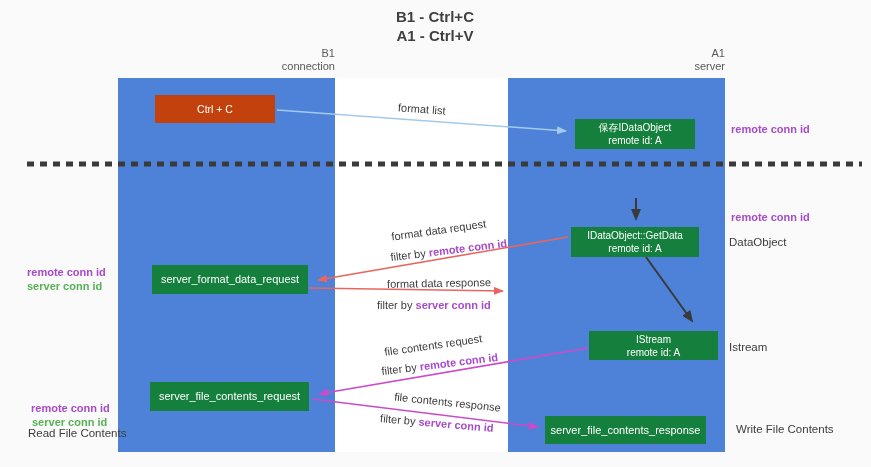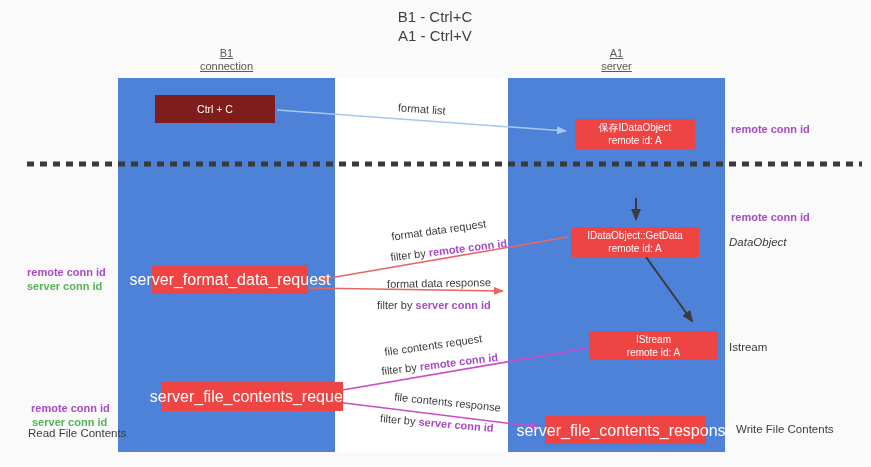--- a/index.html
+++ b/index.html
@@ -7,31 +7,31 @@
     position:relative;width:871px;height:467px;overflow:hidden;
     background:#fafafa;
     font-family:"Liberation Sans","DejaVu Sans",sans-serif;
     color:#3c3c3c;
   }
   .mid-band{position:absolute;left:335px;top:78px;width:173px;height:374px;background:#ffffff;z-index:0;}
   .lifeline{position:absolute;top:78px;width:217px;height:374px;background:#4d82d8;z-index:1;}
   .lifeline.left{left:118px;}
   .lifeline.right{left:508px;}
   .title{position:absolute;left:310px;top:7px;width:250px;text-align:center;
-         font-size:15px;line-height:19px;color:#3f3f3f;z-index:3;}
-  .col-header{position:absolute;top:47px;width:217px;text-align:center;
-              font-size:11px;line-height:13px;color:#595959;z-index:3;text-decoration:underline;}
+         font-size:15px;line-height:19px;color:#3f3f3f;z-index:3;font-weight:bold;}
+  .col-header{position:absolute;top:47px;width:217px;text-align:right;
+              font-size:11px;line-height:13px;color:#595959;z-index:3;}
   .col-header.left{left:118px;}
   .col-header.right{left:508px;}
   svg.overlay{position:absolute;left:0;top:0;z-index:2;}
   .node{position:absolute;z-index:3;display:flex;flex-direction:column;align-items:center;
         justify-content:center;color:#ffffff;text-align:center;}
-  .node.green{background:#7f1d1d;font-size:10.5px;}
-  .node.orange{background:#ef4444;font-size:10px;line-height:13px;}
-  .node.orange.single{font-size:16px;}
+  .node.green{background:#c2410c;font-size:10.5px;}
+  .node.orange{background:#15803d;font-size:10px;line-height:13px;}
+  .node.orange.single{font-size:11px;}
   .elabel{position:absolute;z-index:3;font-size:11px;color:#3c3c3c;white-space:nowrap;}
   .kw{color:#a74bc8;font-weight:bold;}
   .side{position:absolute;z-index:3;font-size:11.5px;white-space:nowrap;}
   .side.purple{color:#a74bc8;font-weight:bold;font-size:11px;}
   .side.green{color:#57b257;font-weight:bold;font-size:11px;}
   .r4{transform:rotate(4deg);}
   .rn8{transform:rotate(-8deg);}
   .rn7{transform:rotate(-7deg);}
   .rn1{transform:rotate(-1deg);}
   .r6{transform:rotate(6deg);}
@@ -99,21 +99,21 @@
   </div>
 
   <div class="node orange single" style="left:152px;top:265px;width:156px;height:29px;">server_format_data_request</div>
 
 
   <div class="node orange" style="left:589px;top:331px;width:129px;height:29px;">
     <div>IStream</div>
     <div>remote id: A</div>
   </div>
 
-  <div class="node orange single" style="left:162px;top:382px;width:181px;height:29px;">server_file_contents_request</div>
+  <div class="node orange single" style="left:150px;top:382px;width:159px;height:29px;">server_file_contents_request</div>
 
   <div class="node orange single" style="left:545px;top:416px;width:161px;height:28px;">server_file_contents_response</div>
 
   <div class="elabel r4" style="left:398px;top:103px;">format list</div>
 
   <div class="elabel rn8" style="left:391px;top:224px;">format data request</div>
   <div class="elabel rn7" style="left:390px;top:244px;">
     <span>filter by </span><span class="kw">remote conn id</span>
   </div>
 
@@ -127,21 +127,21 @@
     <span>filter by </span><span class="kw">remote conn id</span>
   </div>
 
   <div class="elabel r6" style="left:394px;top:396px;">file contents response</div>
   <div class="elabel r5" style="left:380px;top:417px;">
     <span>filter by </span><span class="kw">server conn id</span>
   </div>
 
   <div class="side purple" style="left:731px;top:123px;">remote conn id</div>
   <div class="side purple" style="left:731px;top:211px;">remote conn id</div>
-  <div class="side" style="left:729px;top:236px;font-style:italic;">DataObject</div>
+  <div class="side" style="left:729px;top:236px;">DataObject</div>
   <div class="side" style="left:729px;top:341px;">Istream</div>
   <div class="side" style="left:736px;top:423px;">Write File Contents</div>
 
   <div class="side purple" style="left:27px;top:266px;">remote conn id</div>
   <div class="side green" style="left:27px;top:280px;">server conn id</div>
   <div class="side" style="left:28px;top:383px;margin-top:44px;">Read File Contents</div>
   <div class="side purple" style="left:31px;top:402px;">remote conn id</div>
   <div class="side green" style="left:32px;top:416px;">server conn id</div>
 
 </div>

